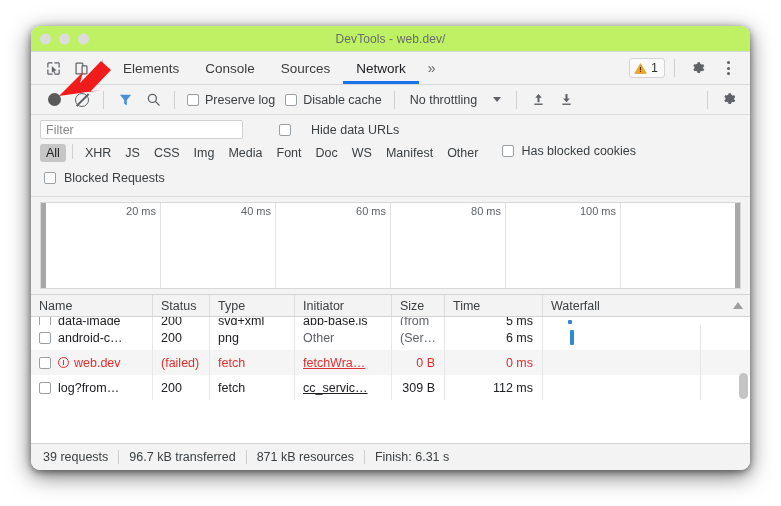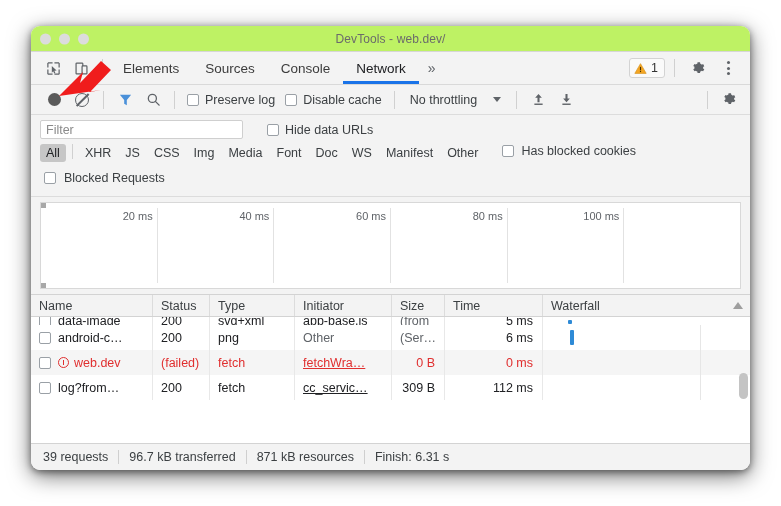--- a/index.html
+++ b/index.html
@@ -124,21 +124,21 @@
   .filter-input {
     width: 203px; height: 19px;
     border: 1px solid #cfcfcf; border-radius: 2px;
     background: #fff;
     font-size: 12.5px; color: #202124;
     padding: 0 5px;
     font-family: "Liberation Sans", sans-serif;
     outline: none;
   }
   .filter-input::placeholder { color: #8a8a8a; }
-  .fb-check { display: flex; align-items: center; gap: 6px; font-size: 12.5px; color: #3c4043; margin-left: 24px; }
+  .fb-check { display: flex; align-items: center; gap: 20px; font-size: 12.5px; color: #3c4043; margin-left: 36px; }
 
   
   .typebar {
     height: 27px; flex: 0 0 27px;
     background: #f3f3f3;
     display: flex; align-items: flex-start;
     padding: 0 9px;
   }
   .type-pill {
     font-size: 12.5px; color: #3c4043;
@@ -165,21 +165,20 @@
     background: #f3f3f3;
     position: relative;
     padding: 5px 0 4px 0;
   }
   .ov-inner {
     position: absolute;
     left: 9px; right: 9px; top: 5px; bottom: 5px;
     background: #fff;
     border: 1px solid #d8d8d8;
     display: flex;
-    flex-direction: column;
   }
   .ov-grip {
     width: 5px; background: #a8a8a8;
     flex: 0 0 5px;
   }
   .ov-grid { flex: 1; display: flex; position: relative; }
   .ov-cell {
     flex: 1; position: relative;
     border-right: 1px solid #e2e2e2;
   }
@@ -308,24 +307,24 @@
           <rect x="2.2" y="2.2" width="7.2" height="11.6" rx="0.8" stroke="#5f6368" stroke-width="1.3" fill="none"></rect>
           <rect x="8.6" y="5.2" width="5.2" height="8.6" rx="0.8" stroke="#5f6368" stroke-width="1.3" fill="#f3f3f3"></rect>
         </svg>
       </div>
       <div class="vsep"></div>
       <div class="tabs">
         <div class="tab">
           <span>Elements</span>
         </div>
         <div class="tab">
+          <span>Console</span>
+        </div>
+        <div class="tab">
           <span>Sources</span>
-        </div>
-        <div class="tab">
-          <span>Console</span>
         </div>
         <div class="tab active">
           <span>Network</span>
         </div>
         <div class="chev-more">»</div>
       </div>
       <div class="tab-right">
         <div class="warn-badge">
           <svg width="13" height="13" viewBox="0 0 16 16">
             <path d="M8 2 L15 14 H1 Z" fill="#f5a623" stroke="#d4901a" stroke-width="0.8"></path>

